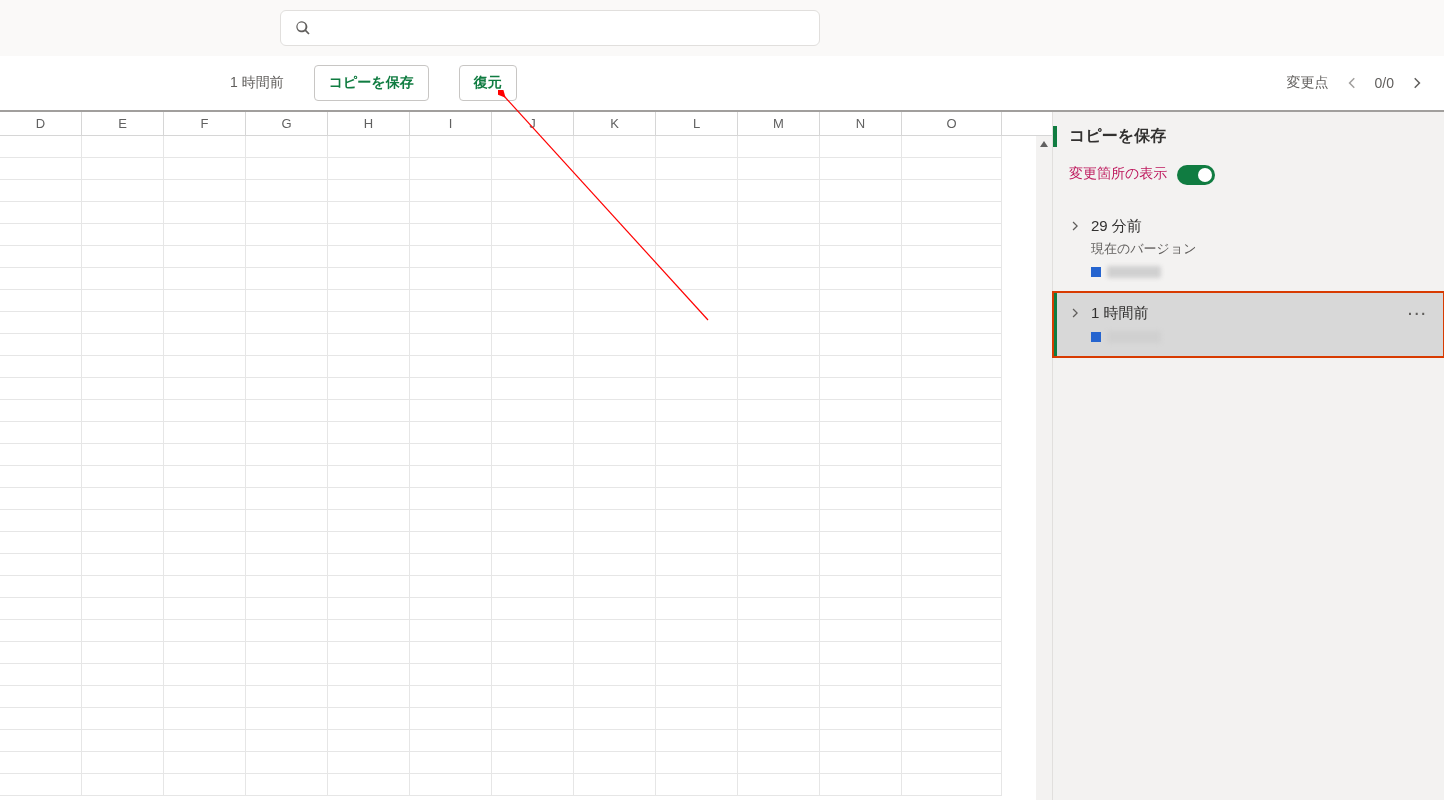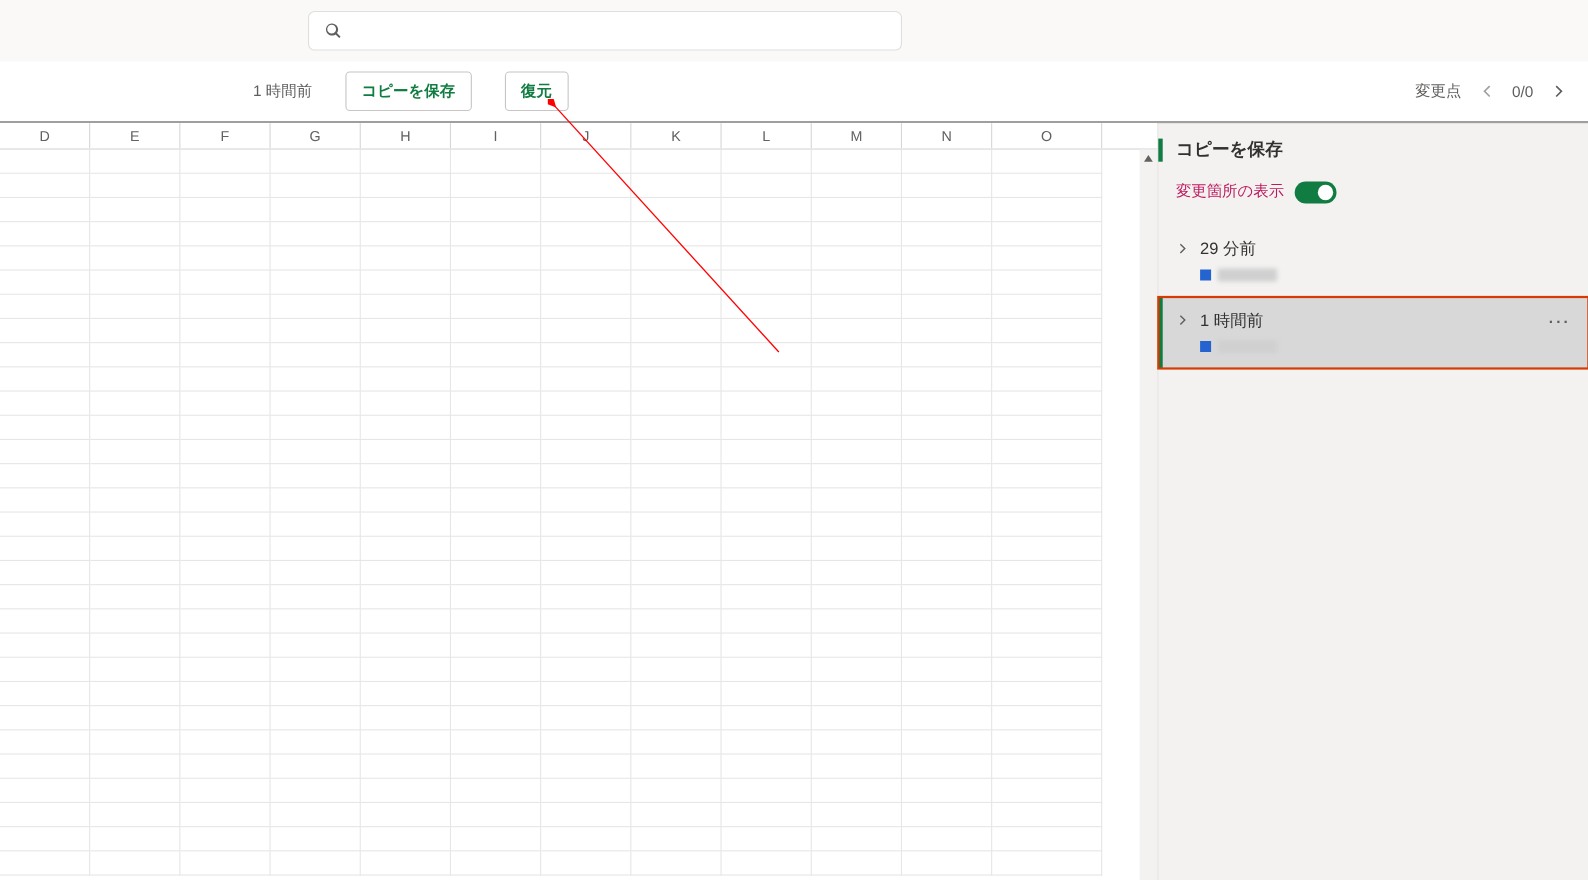--- a/index.html
+++ b/index.html
@@ -638,20 +638,21 @@
         </div>
     </div>
 
     <div class="version-item">
       <div class="head">
         <span class="chev"><svg viewBox="0 0 16 16">
               <path d="M6 2l6 6-6 6-1.2-1.2L9.6 8 4.8 3.2z"></path>
             </svg></span>
         <span class="vtime">29 分前</span>
       </div>
+      <div class="sub">現在のバージョン</div>
       <div class="user-row">
         <div class="user-sq"></div>
         <div class="user-name"></div>
       </div>
     </div>
 
     <div class="version-item selected">
       <div class="head">
         <span class="chev"><svg viewBox="0 0 16 16">
               <path d="M6 2l6 6-6 6-1.2-1.2L9.6 8 4.8 3.2z"></path>

